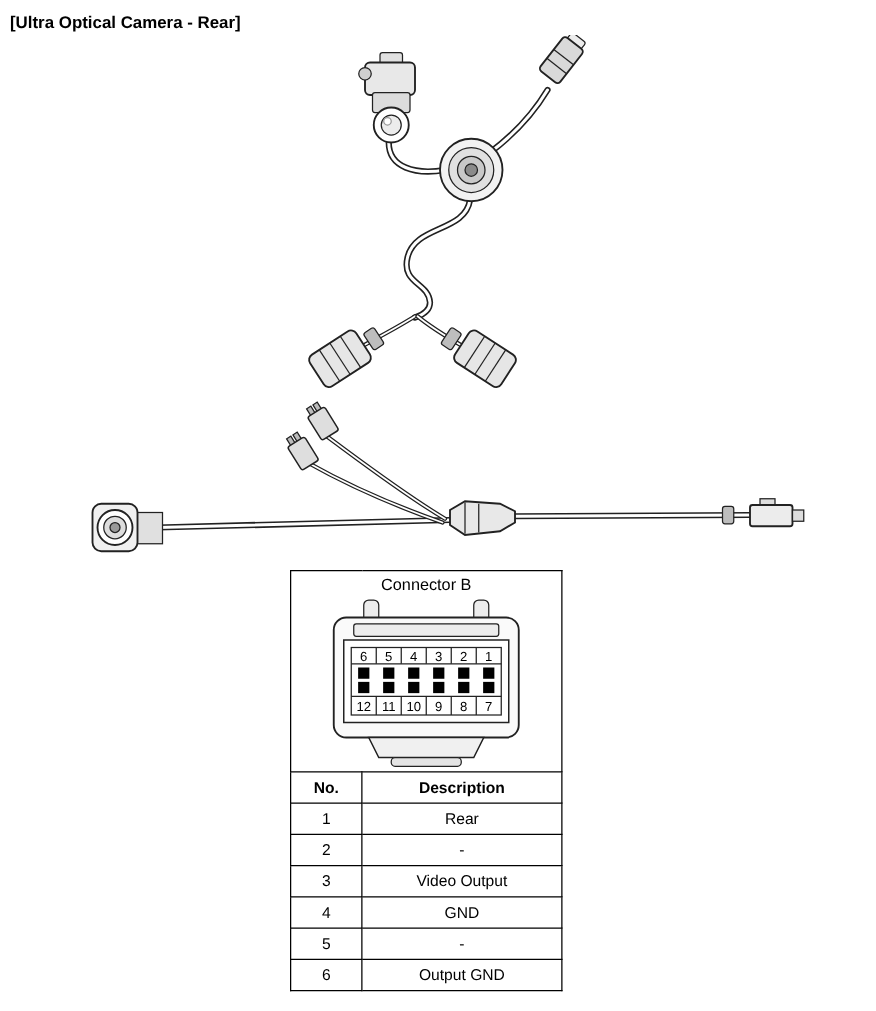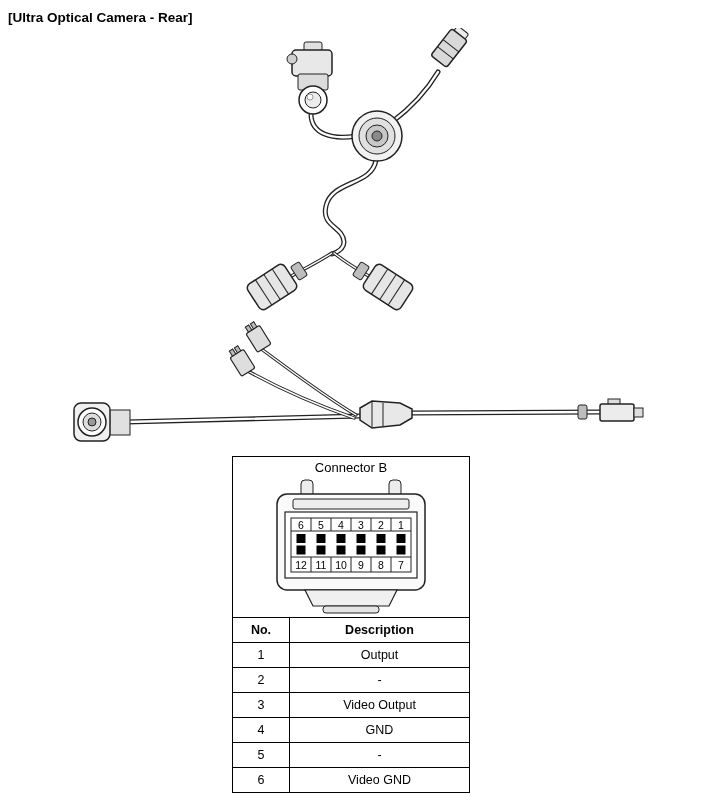--- a/index.html
+++ b/index.html
@@ -17,21 +17,21 @@
 
   
   .co5 { fill:none; stroke:#222; stroke-width:5; stroke-linecap:round; }
   .ci5 { fill:none; stroke:#fff; stroke-width:2.4; stroke-linecap:round; }
   .co3 { fill:none; stroke:#222; stroke-width:3.4; stroke-linecap:round; }
   .ci3 { fill:none; stroke:#fff; stroke-width:1.4; stroke-linecap:round; }
   .ln  { stroke:#222; stroke-width:1; }
 
   .table-wrap { position:absolute; left:232px; top:456px; }
   table.pinout {
-    border-collapse:collapse; width:238px;
+    border-collapse:collapse; width:218px;
     font-size:12.5px;
   }
   table.pinout td, table.pinout th {
     border:1px solid #000; text-align:center; padding:1px 4px; height:22px;
   }
   table.pinout th { font-weight:bold;margin-left:24px; }
   .col-no { width:48px; }
   .connector-cell { height:158px; vertical-align:top; padding-top:7px; }
   .connector-title { font-size:13px; margin:2px 0 3px 0; text-align:center; }
   .connector-cell svg { display:block; margin:0 auto; }
@@ -230,39 +230,39 @@
             <rect x="52" y="128" width="56" height="7" rx="3" fill="#e4e4e4" stroke="#222"></rect>
           </svg>
         </td>
       </tr>
       <tr>
         <th class="col-no">No.</th>
         <th>Description</th>
       </tr>
       <tr>
         <td>1</td>
-        <td>Output</td>
+        <td>Rear</td>
       </tr>
       <tr>
         <td>2</td>
         <td>-</td>
       </tr>
       <tr>
         <td>3</td>
         <td>Video Output</td>
       </tr>
       <tr>
         <td>4</td>
         <td>GND</td>
       </tr>
       <tr>
         <td>5</td>
         <td>-</td>
       </tr>
       <tr>
         <td>6</td>
-        <td>Video GND</td>
+        <td>Output GND</td>
       </tr>
     </tbody>
       </table>
   </div>
 
 </div>
 
 </body></html>

